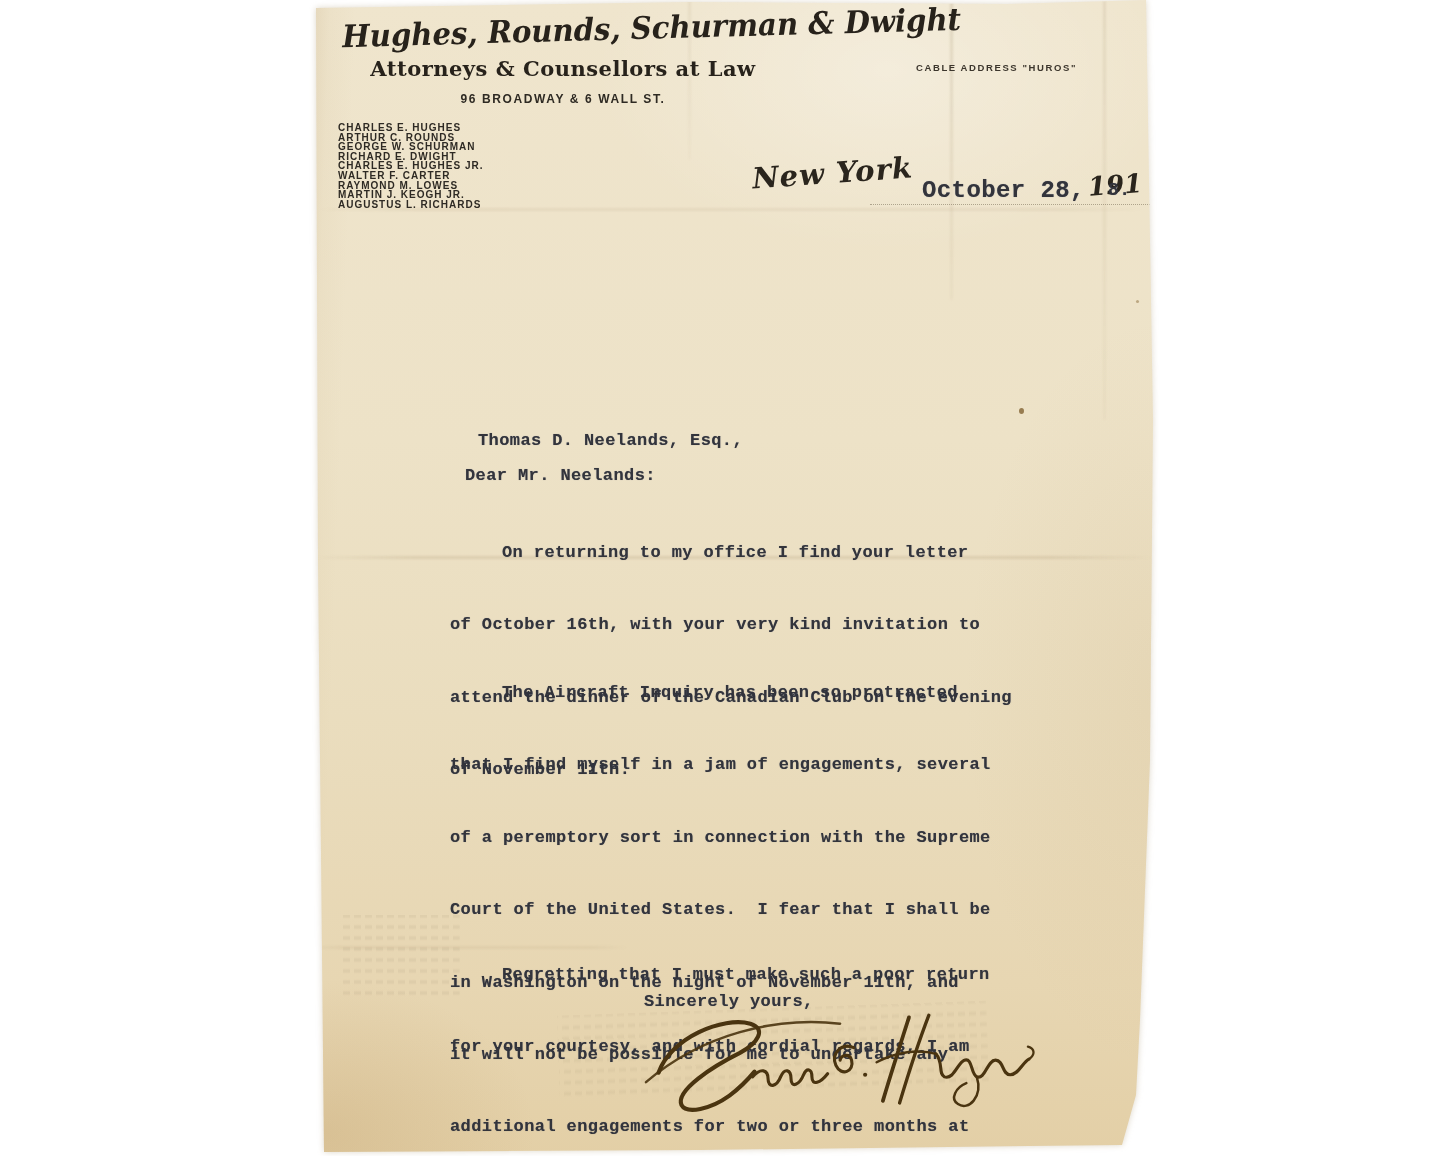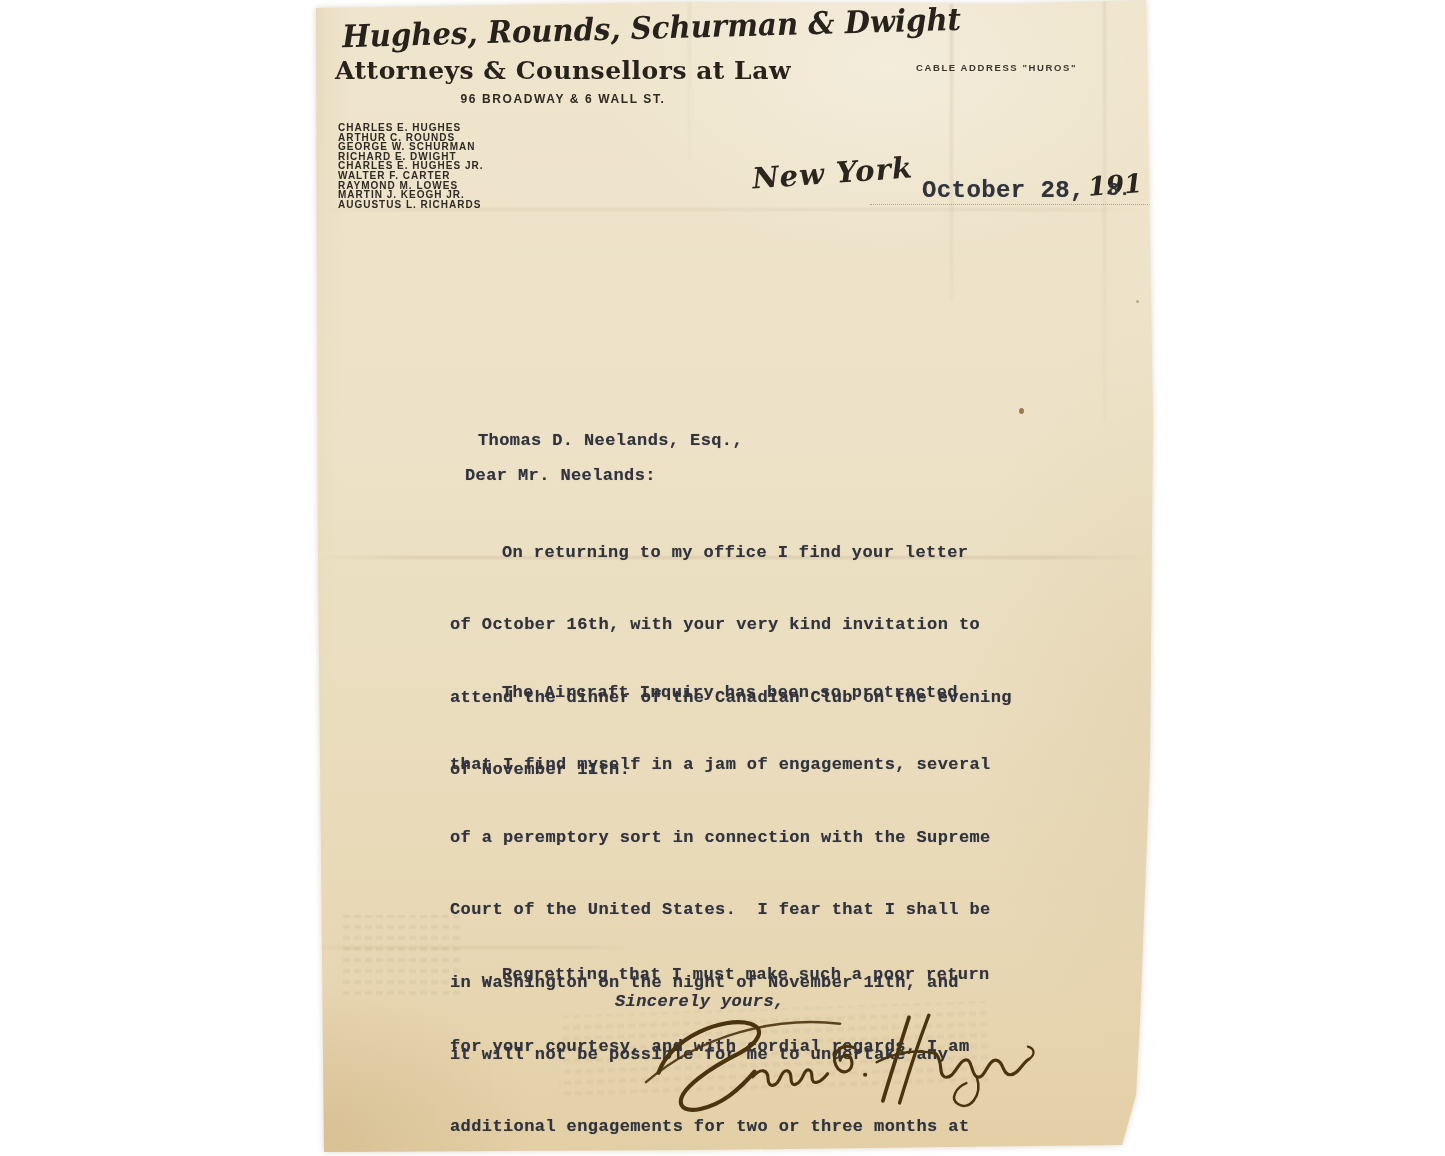--- a/index.html
+++ b/index.html
@@ -43,21 +43,21 @@
 
   
   .firm-name {
     left:20px; top:12px; width:470px; text-align:center; white-space:nowrap;
     font-family:"DejaVu Serif", serif; font-style:italic; font-weight:700;
     font-size:31px; color:#27221b; letter-spacing:0px;
     transform:rotate(-1.6deg) scaleX(.94);
   }
   .firm-sub {
     left:25px; top:56px; width:460px; text-align:center;
-    font-family:"DejaVu Serif", serif; font-weight:700; font-size:25px;
+    font-family:"DejaVu Serif", serif; font-weight:700; font-size:21px;
     color:#27221b; letter-spacing:.5px;
   }
   .firm-addr {
     left:25px; top:92px; width:460px; text-align:center;
     font-size:12px; font-weight:700; color:#2e2a23;
     letter-spacing:1.6px; text-transform:uppercase;
   }
   .cable {
     left:608px; top:62px; font-size:9.5px; font-weight:700; color:#3c362d;
     letter-spacing:1.6px; text-transform:uppercase;
@@ -87,21 +87,21 @@
   .typed-year { left:800px; top:180px; font-size:18px; }
 
   
   .recipient { left:170px; top:391px; }
   .recipient .line { position:static; display:block; line-height:23.6px; }
   .ind1 { padding-left:52px; } .ind2 { padding-left:86px; } .ind3 { padding-left:52px; }
   .salutation { left:157px; top:466px; }
   .par { left:142px; width:585px; }
   .par .line { position:static; display:block; line-height:34.4px; }
   .par1 { top:498px; } .par2 { top:638px; } .par3 { top:920px; }
-  .sincerely { left:307px; top:992px;font-style:italic; }
+  .sincerely { left:336px; top:992px; }
 
   .signature-svg { left:330px; top:1008px; width:400px; height:120px; }
 </style>
 </head>
 <body>
 
 <div class="stage">
   <div class="paper-wrap">
     <div class="paper">
 

